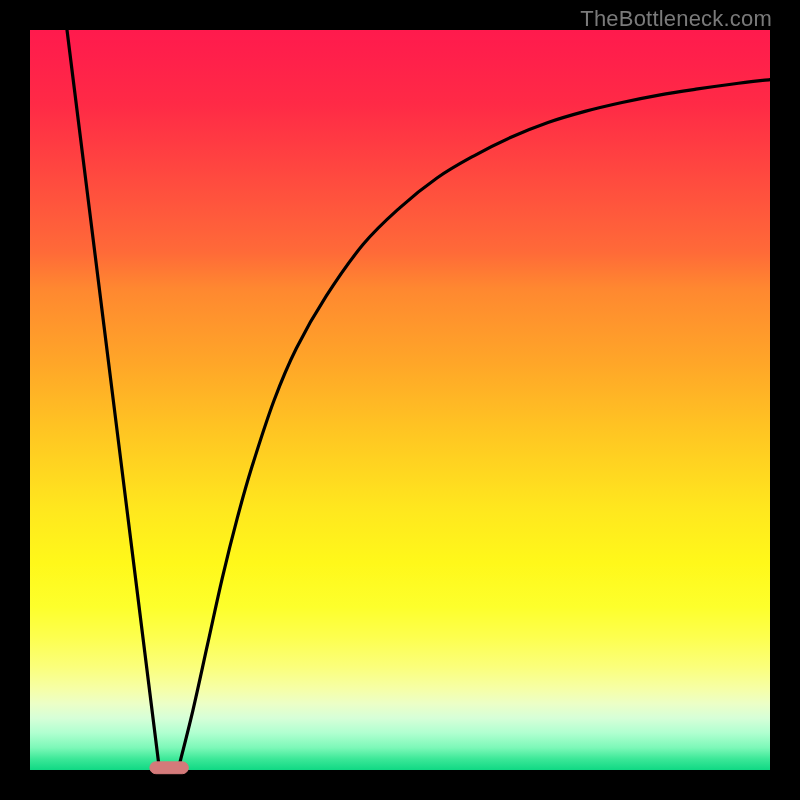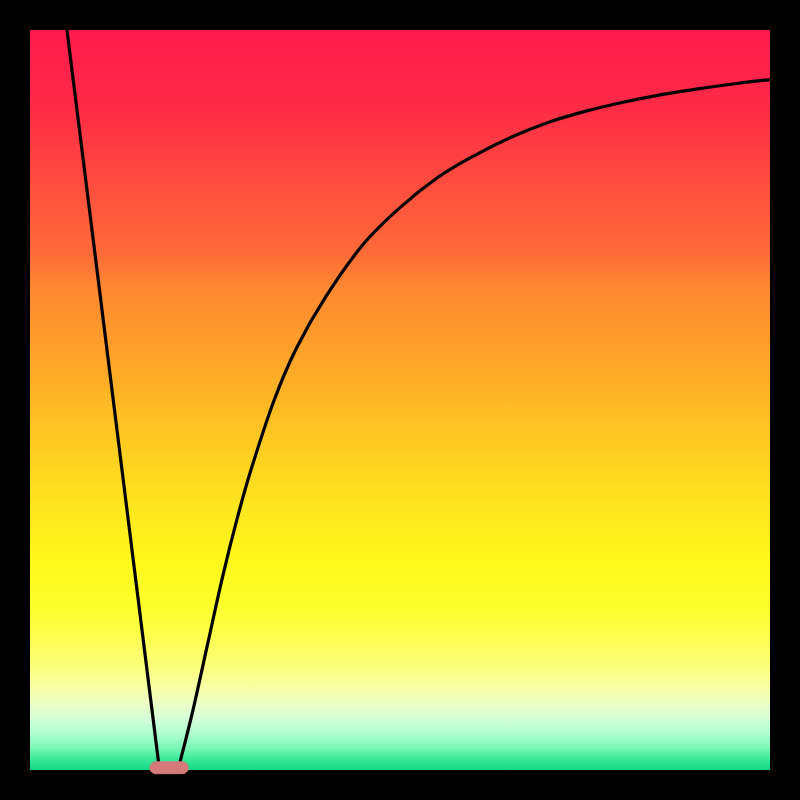--- a/index.html
+++ b/index.html
@@ -61,20 +61,21 @@
     top: 0;
     width: 740px;
     height: 740px;
     overflow: visible;
   }
 </style>
 </head>
 <body>
 
 <div class="frame">
+  <div class="watermark">TheBottleneck.com</div>
   <div class="plot-area">
     <svg class="overlay" viewBox="0 0 740 740" preserveAspectRatio="none">
       <g>
         <path fill="none" stroke="#000" stroke-width="3.2" stroke-linecap="round" d="M 37 0 L 44.4 59.19999999999993 L 59.2 177.60000000000002 L 74 296 L 88.8 414.4 L 103.60000000000001 532.8 L 118.4 651.2 L 129.5 740"></path>
         <path fill="none" stroke="#000" stroke-width="3.2" stroke-linecap="round" d="M 148 740 C 150.66400000000002 729.3439999999999, 157.472 703.444, 162.8 680.8 C 168.12800000000001 658.156, 172.272 638.176, 177.6 614.2 C 182.928 590.224, 187.072 570.244, 192.4 547.6 C 197.728 524.956, 201.872 508.38, 207.20000000000002 488.4 C 212.52800000000002 468.41999999999996, 215.34 457.91200000000003, 222 436.6 C 228.66 415.288, 236.20800000000003 391.312, 244.20000000000002 370 C 252.192 348.688, 257.07599999999996 336.84800000000007, 266.4 318.20000000000005 C 275.724 299.552, 284.012 285.048, 296 266.4 C 307.988 247.75199999999998, 319.68 230.584, 333 214.60000000000002 C 346.32 198.61600000000004, 356.68 189.58800000000002, 370 177.60000000000002 C 383.32 165.61200000000002, 393.68000000000006 157.32399999999998, 407.00000000000006 148 C 420.32000000000005 138.67600000000002, 430.68 133.12600000000006, 444 125.80000000000007 C 457.32 118.47400000000007, 467.68 113.29400000000008, 481 107.30000000000007 C 494.32 101.30600000000005, 504.68 97.16200000000002, 518 92.5 C 531.32 87.83799999999998, 541.68 84.99639999999998, 555 81.39999999999998 C 568.32 77.80359999999997, 578.68 75.45039999999997, 592 72.51999999999998 C 605.32 69.58959999999999, 615.68 67.51760000000002, 629 65.12 C 642.32 62.72239999999999, 652.68 61.19799999999994, 666 59.19999999999993 C 679.32 57.20199999999993, 689.68 55.75159999999996, 703 54.01999999999998 C 716.32 52.2884, 733.34 50.37920000000003, 740 49.58000000000004"></path>
       </g>
       <rect fill="#d47a7a" stroke="#d47a7a" y="731.86" width="38.48" height="11.84" rx="5.92" ry="5.92" x="119.88"></rect>
     </svg>
   </div>
 </div>

